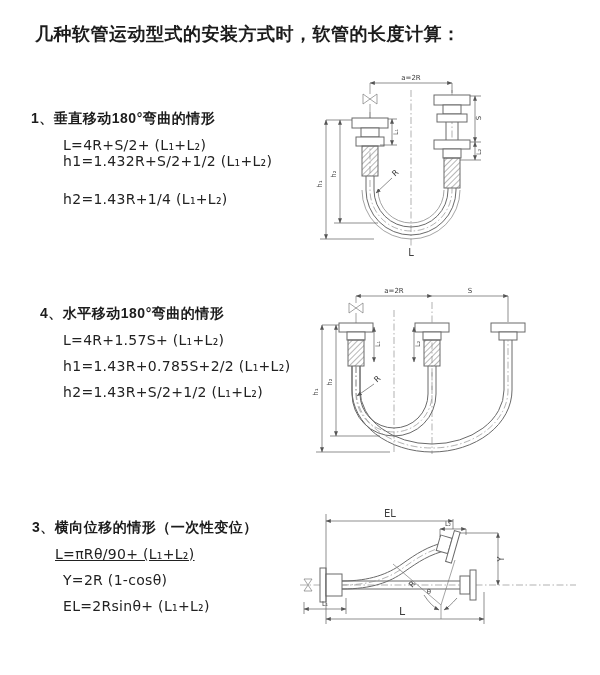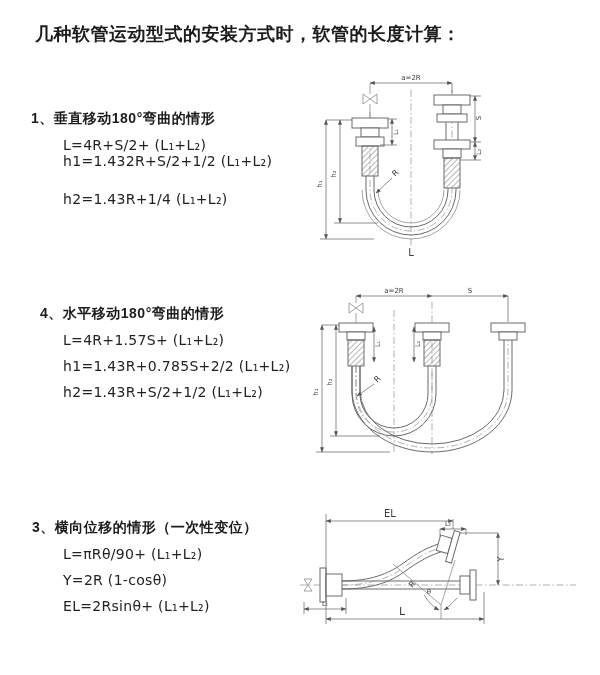--- a/index.html
+++ b/index.html
@@ -209,21 +209,21 @@
     <text class="t6 mid" transform="translate(112,62) rotate(-90)">L₂</text>
   </g>
 
   <g>
     <line class="dim" x1="66" y1="102" x2="49" y2="114" marker-end="url(#a2)"></line>
     <text class="t8 mid" transform="translate(71,99) rotate(-42)">R</text>
   </g>
 </svg>
 
 <div class="abs sec-heading" style="left:32px;top:519px;">3、横向位移的情形（一次性变位）</div>
-<div class="abs formula" style="left:63px;top:546px;">L=πRθ/90+ (L₁+L₂)</div>
+<div class="abs formula" style="left:55px;top:546px;text-decoration:underline;">L=πRθ/90+ (L₁+L₂)</div>
 <div class="abs formula" style="left:63px;top:572px;">Y=2R (1-cosθ)</div>
 <div class="abs formula" style="left:63px;top:598px;">EL=2Rsinθ+ (L₁+L₂)</div>
 
 <svg style="left:298px;top:502px;" width="300" height="155" viewBox="0 0 300 155">
   <defs>
     <marker id="a3" markerWidth="6" markerHeight="5" refX="4.8" refY="2.5" orient="auto-start-reverse" markerUnits="userSpaceOnUse">
       <path d="M0,0.5 L5,2.5 L0,4.5 Z" fill="#555"></path>
     </marker>
   </defs>
 

